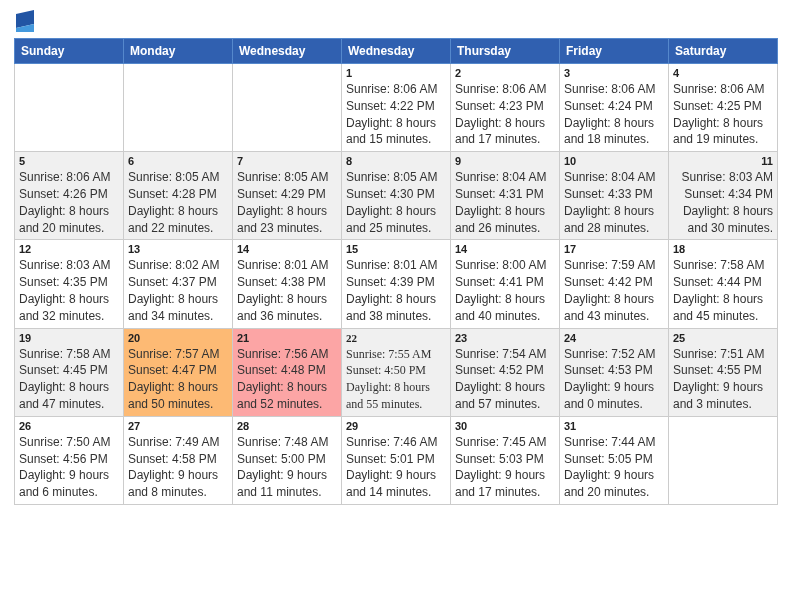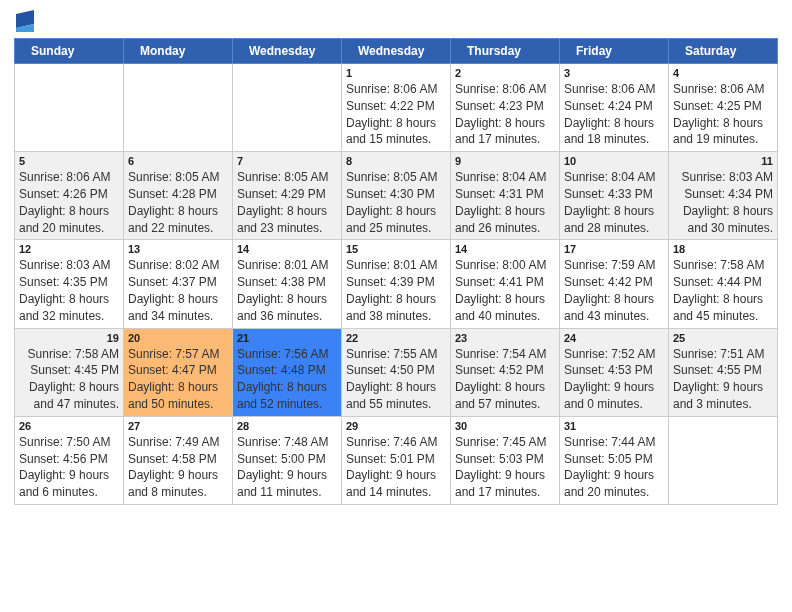--- a/index.html
+++ b/index.html
@@ -52,21 +52,21 @@
     .calendar {
       width: 100%;
       border-collapse: collapse;
       table-layout: fixed;
     }
     .calendar th {
       background: #3060b0;
       color: #fff;
       font-size: 12px;
       font-weight: bold;
-      padding: 5px 16px;
+      padding: 5px 6px;
       text-align: left;
       border: 1px solid #5588cc;
     }
     .calendar td {
       border: 1px solid #ccc;
       vertical-align: top;
       padding: 3px 4px;
       font-size: 10px;
       color: #222;
       height: 78px;
@@ -252,42 +252,42 @@
           </td>
           <td>
             <div class="day-number">18</div>
             <div class="day-info">Sunrise: 7:58 AM
 Sunset: 4:44 PM
 Daylight: 8 hours
 and 45 minutes.</div>
           </td>
         </tr>
         <tr>
-          <td style="background: rgb(240, 240, 240); text-align: right;">
+          <td style="background: rgb(240, 240, 240);">
             <div class="day-number">19</div>
             <div class="day-info">Sunrise: 7:58 AM
 Sunset: 4:45 PM
 Daylight: 8 hours
 and 47 minutes.</div>
           </td>
           <td style="background: #fdba74;">
             <div class="day-number">20</div>
             <div class="day-info">Sunrise: 7:57 AM
 Sunset: 4:47 PM
 Daylight: 8 hours
 and 50 minutes.</div>
           </td>
-          <td style="background: #3b82f6;">
+          <td style="background: #fca5a5;">
             <div class="day-number">21</div>
             <div class="day-info">Sunrise: 7:56 AM
 Sunset: 4:48 PM
 Daylight: 8 hours
 and 52 minutes.</div>
           </td>
-          <td style="background: rgb(240, 240, 240);">
+          <td style="background: rgb(240, 240, 240); font-family: Liberation Serif, serif;">
             <div class="day-number">22</div>
             <div class="day-info">Sunrise: 7:55 AM
 Sunset: 4:50 PM
 Daylight: 8 hours
 and 55 minutes.</div>
           </td>
           <td style="background: rgb(240, 240, 240);">
             <div class="day-number">23</div>
             <div class="day-info">Sunrise: 7:54 AM
 Sunset: 4:52 PM

